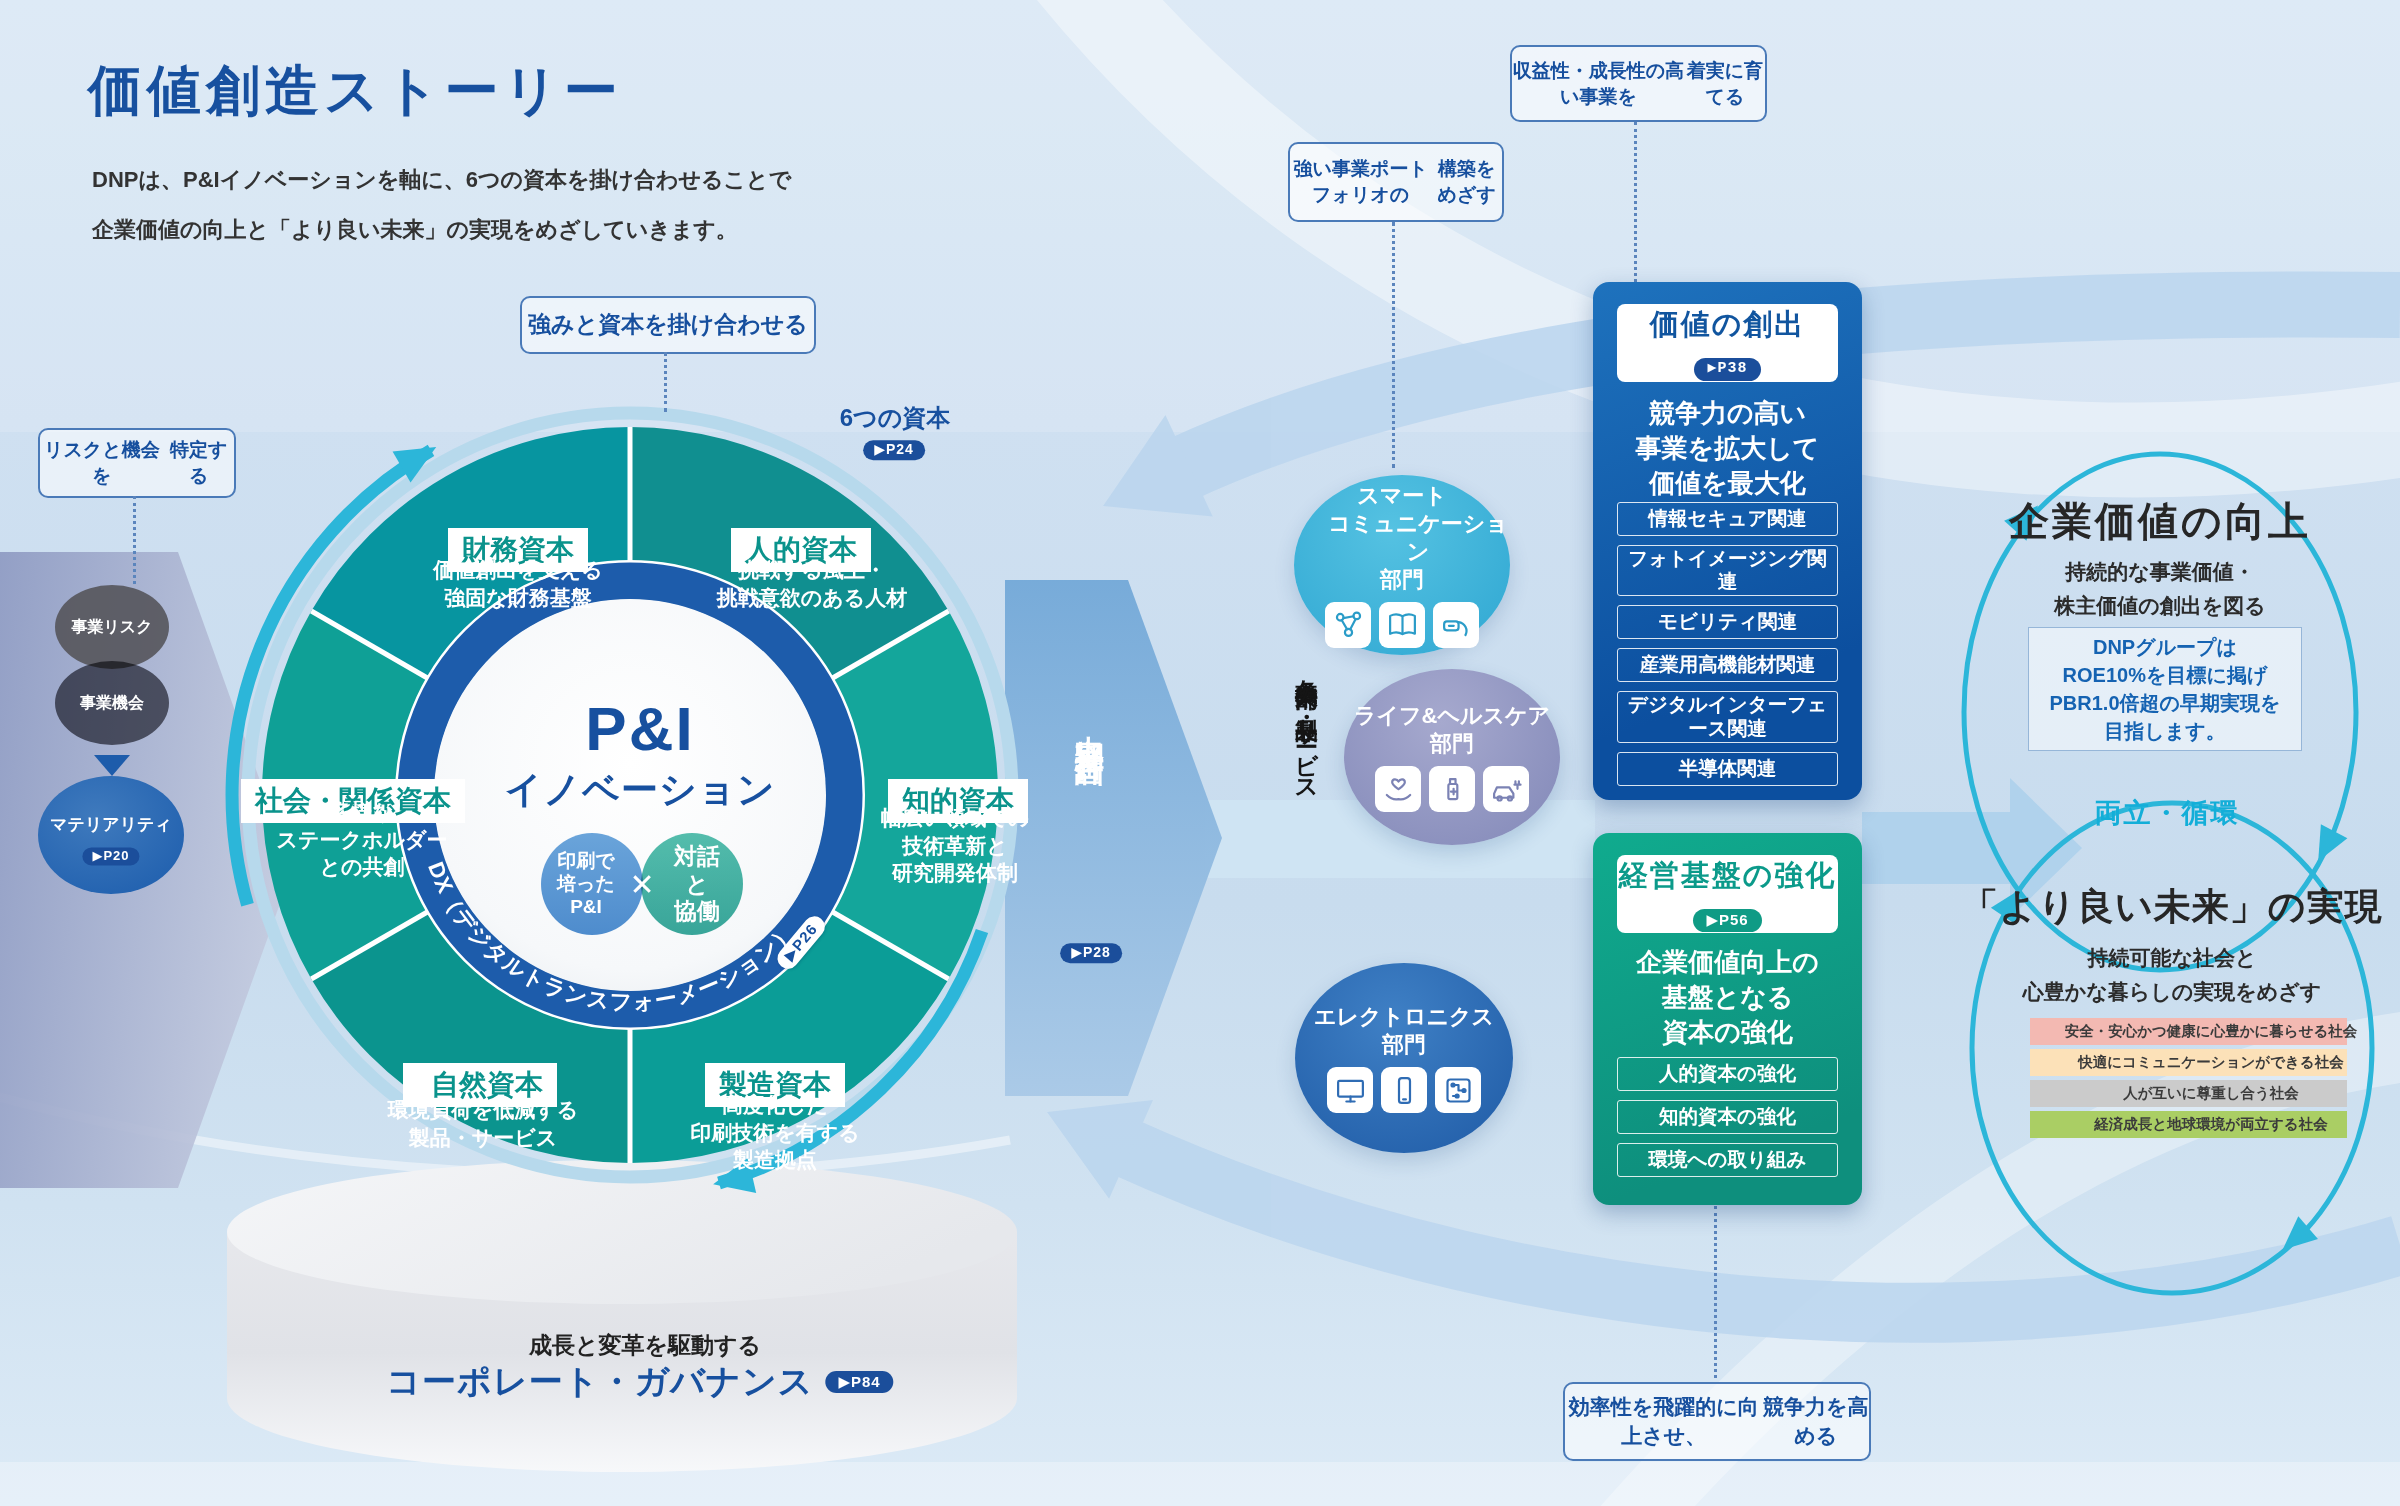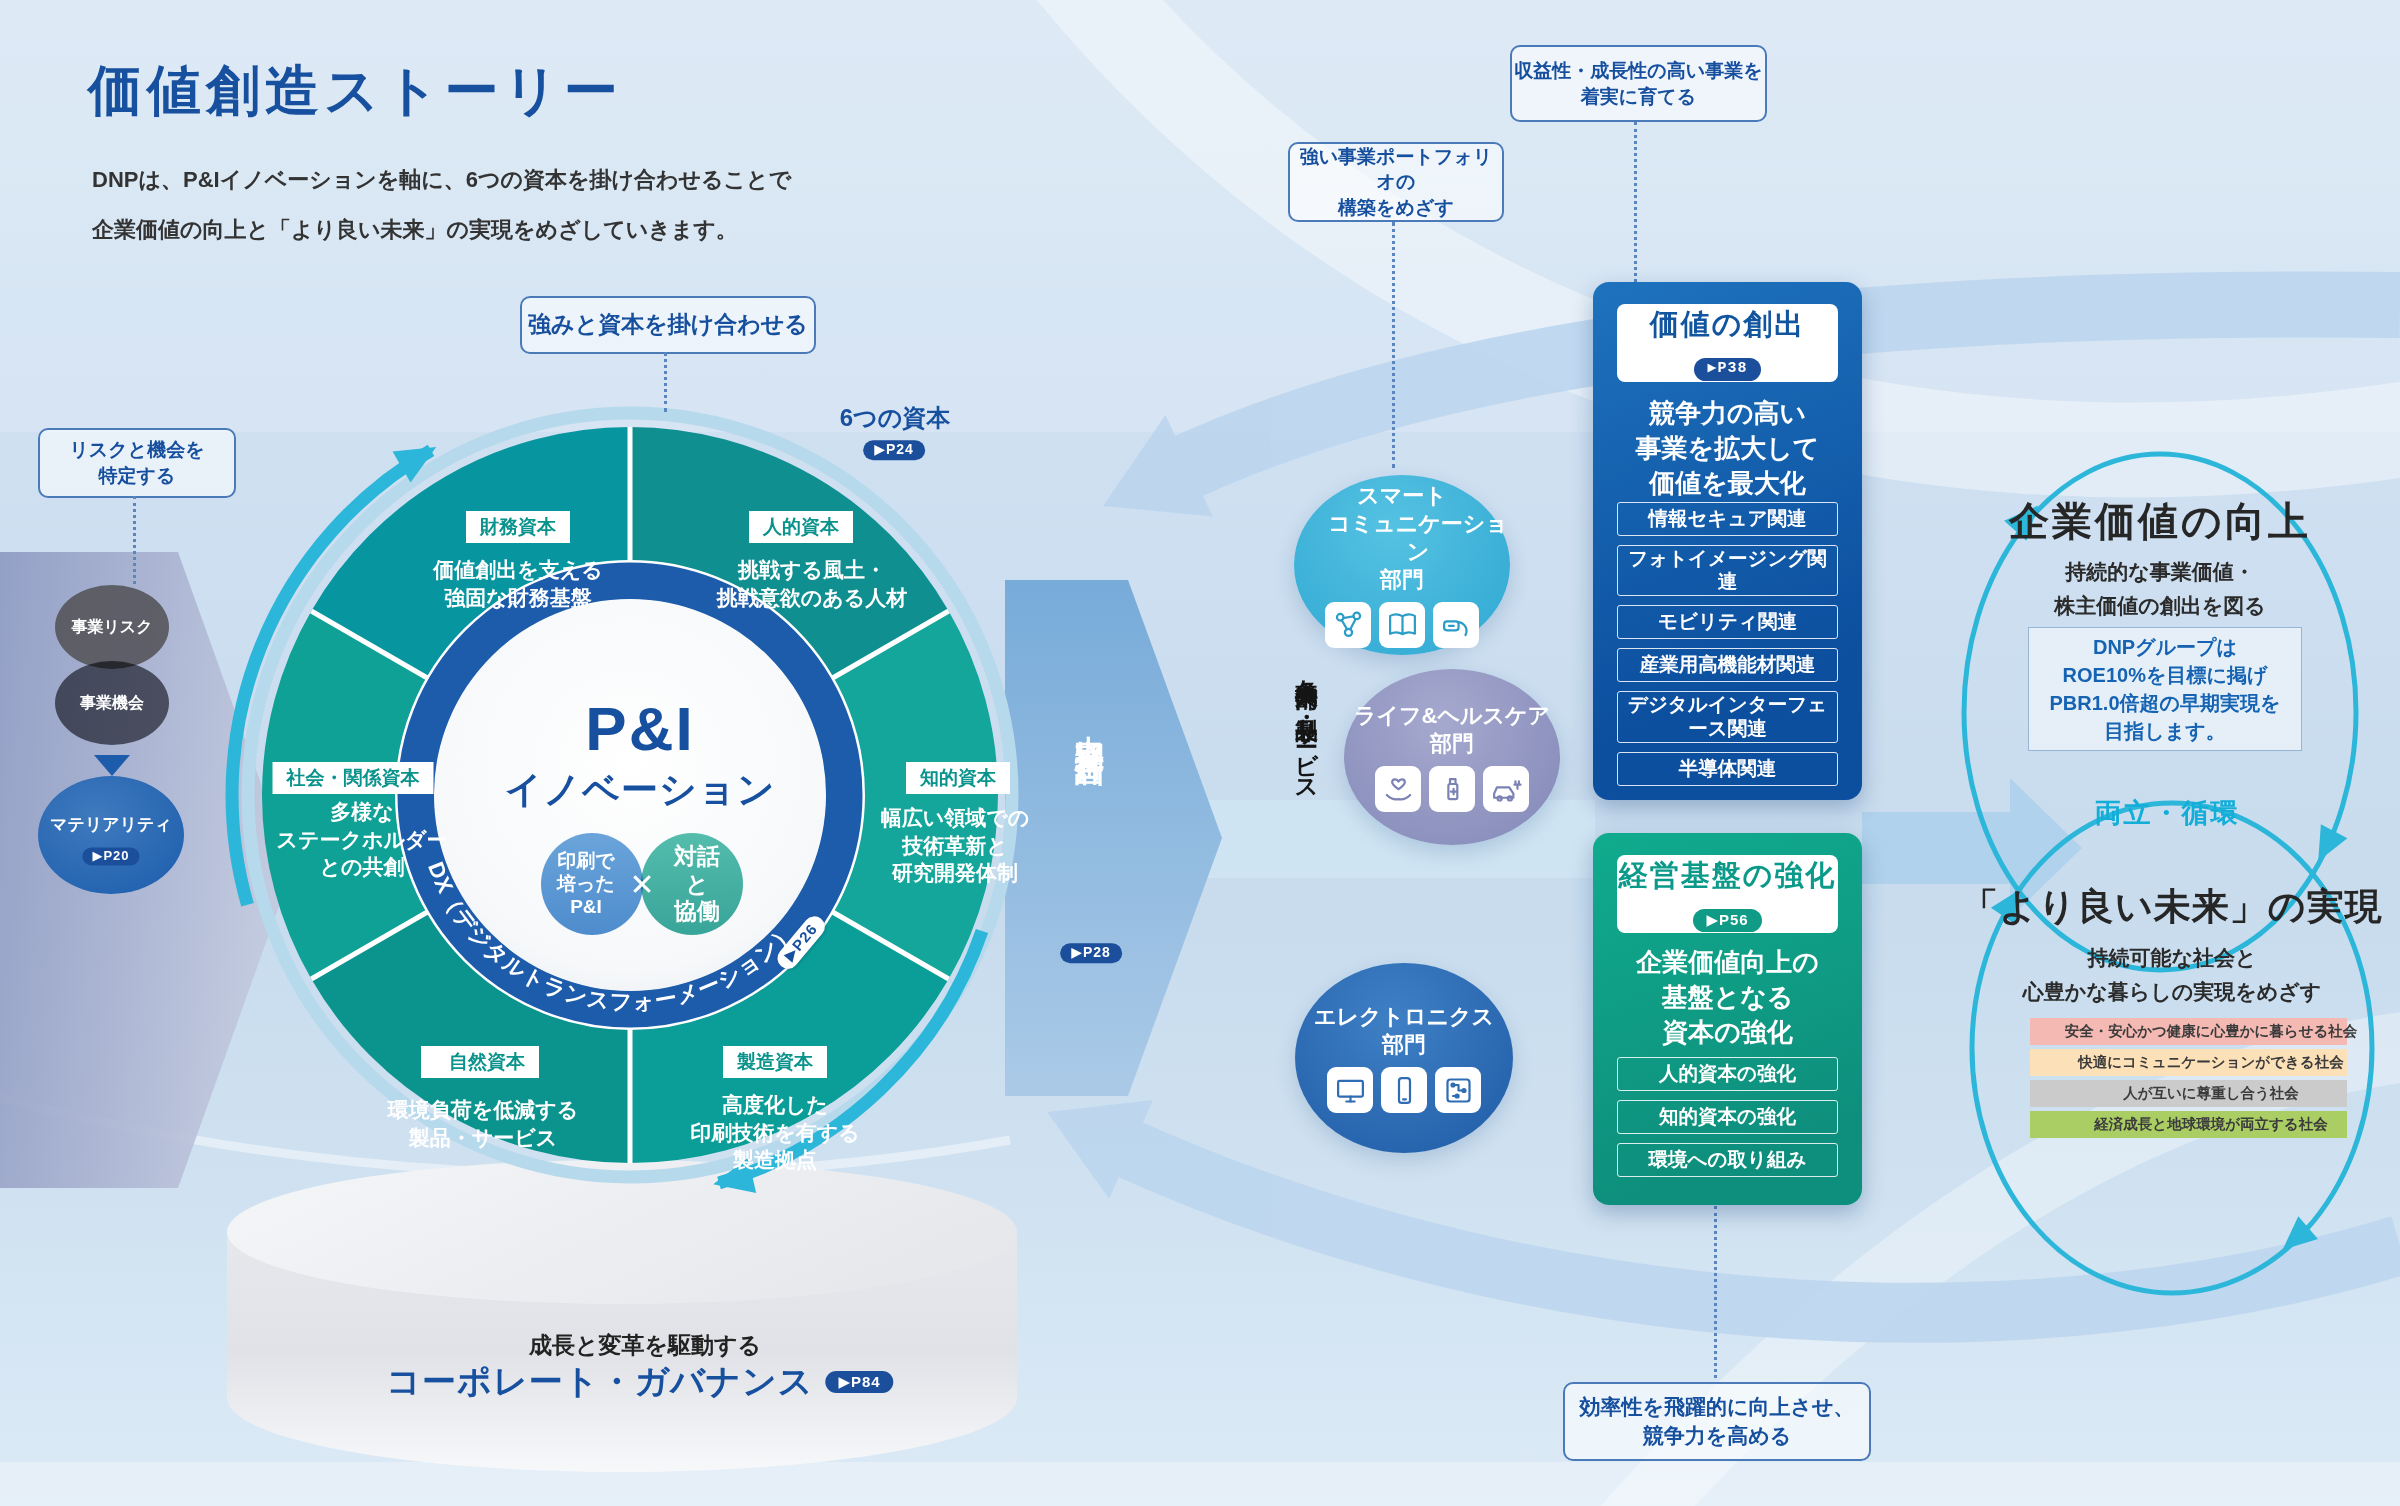--- a/index.html
+++ b/index.html
@@ -6,26 +6,26 @@
   .stage{position:relative;width:2400px;height:1506px;overflow:hidden;
     background:linear-gradient(180deg,#d8e7f5 0%,#cfe0f1 28%,#c8dcee 60%,#d0e2f1 80%,#dceaf6 100%);
     font-family:"Liberation Sans","DejaVu Sans",sans-serif;}
   .abs{position:absolute;}
   .cc{position:absolute;transform:translate(-50%,-50%);white-space:nowrap;}
   svg.layer{position:absolute;left:0;top:0;}
   .badge{display:inline-block;background:#1b4e9b;color:#fff;border-radius:999px;font-weight:bold;
     font-size:16px;padding:2px 13px;line-height:1.25;letter-spacing:1px;}
   .badge.teal{background:#0f9b85;}
   .badge.white{background:#fff;color:#17509f;box-shadow:0 1px 3px rgba(0,40,90,.25);}
-  .callout{position:absolute;display:flex;flex-direction:column;align-items:center;justify-content:center;
+  .callout{position:absolute;display:flex;flex-direction:row;align-items:center;justify-content:center;
     background:rgba(255,255,255,.55);border:2px solid #4a7ab8;border-radius:10px;color:#164f9e;
     font-weight:bold;text-align:center;line-height:1.35;}
   .dot{position:absolute;width:0;border-left:3px dotted #5b85bd;}
   .cap-label{position:absolute;transform:translate(-50%,-50%);background:#fff;color:#0a938c;
-    font-weight:bold;font-size:19px;padding:3px 14px;white-space:nowrap;}
+    font-weight:bold;font-size:28px;padding:3px 14px;white-space:nowrap;margin-top:23px;}
   .cap-desc{position:absolute;transform:translate(-50%,-50%);color:#fff;font-weight:bold;font-size:21px;
     line-height:1.32;text-align:center;white-space:nowrap;}
   .vtext{writing-mode:vertical-rl;text-orientation:mixed;}
   .circle{position:absolute;border-radius:50%;display:flex;flex-direction:column;align-items:center;
     justify-content:center;color:#fff;font-weight:bold;text-align:center;box-shadow:0 8px 20px rgba(30,70,130,.18);}
   .circle .ln{font-size:22px;line-height:1.28;}
   .tiles{display:flex;margin-top:8px;}
   .tile{width:46px;height:46px;background:#fff;border-radius:9px;display:flex;align-items:center;
     justify-content:center;margin:0 4px;}
   .tile svg{width:33px;height:33px;fill:none;stroke:currentColor;stroke-width:1.6;

